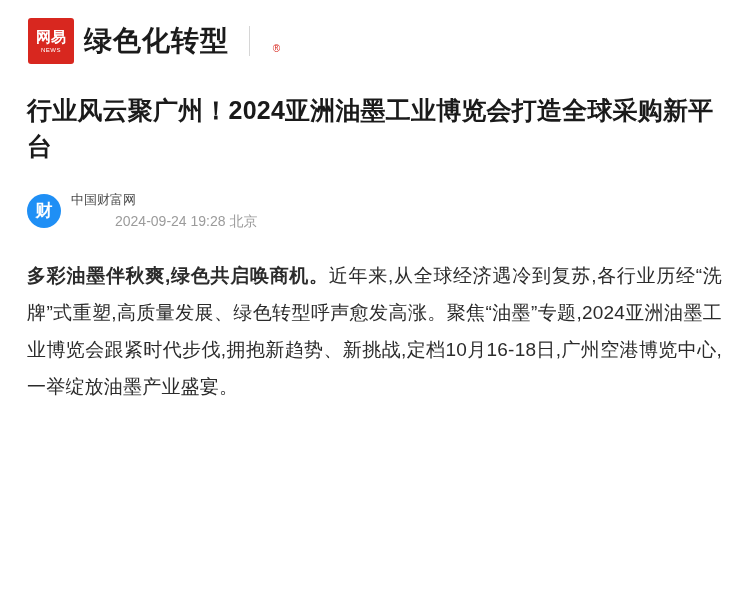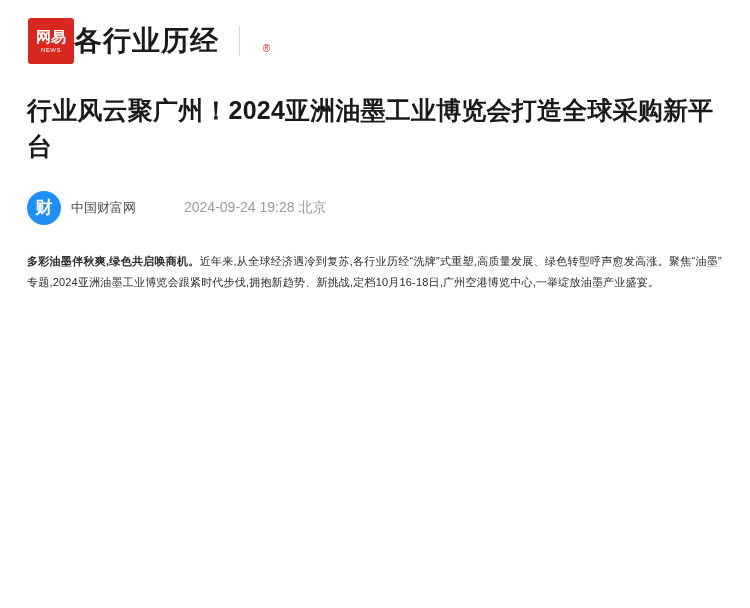--- a/index.html
+++ b/index.html
@@ -18,20 +18,21 @@
   
   .site-header {
     padding: 18px 28px 10px 28px;
     display: flex;
     align-items: center;
     gap: 14px;
   }
   .logo-block {
     display: flex;
     align-items: center;
+    gap: 10px;
   }
   .logo-mark {
     width: 46px;
     height: 46px;
     background: #d8271f;
     border-radius: 3px;
     display: flex;
     flex-direction: column;
     align-items: center;
     justify-content: center;
@@ -111,55 +112,56 @@
   }
   .avatar .glyph {
     color: #fff;
     font-size: 17px;
     font-weight: bold;
     font-family: "Liberation Serif", serif;
     line-height: 1;
   }
   .byline-text {
     display: flex;
+    flex-direction: column;
     gap: 4px;
   }
   .source-name {
     font-size: 13px;
     color: #4a4a4a;
   }
   .timestamp {
     font-size: 14px;
     color: #9b9b9b;
     margin-left: 44px;
   }
 
   .body-text p {
-    font-size: 11px;
+    font-size: 19px;
     line-height: 1.95;
     color: #2b2b2b;
     margin: 0 0 18px 0;
     letter-spacing: 0.2px;
     text-align: justify;
   }
   .body-text p.sub {
     margin-bottom: 20px;
   }
   .body-text b { font-weight: bold; }
 </style>
 </head>
 <body>
 
 <header class="site-header">
   <div class="logo-block">
     <div class="logo-mark">
       <span class="cn">网易</span>
       <span class="en">NEWS</span>
     </div>
-    <span class="logo-word">各行业历经</span>
+    <span class="logo-word">绿色化转型</span>
   </div>
   <span class="divider-v"></span>
   <div class="slogan">
     <span class="reg">®</span>
   </div>
 </header>
 
 <main class="article">
   <h1 class="headline">行业风云聚广州！2024亚洲油墨工业博览会打造全球采购新平台</h1>
 

